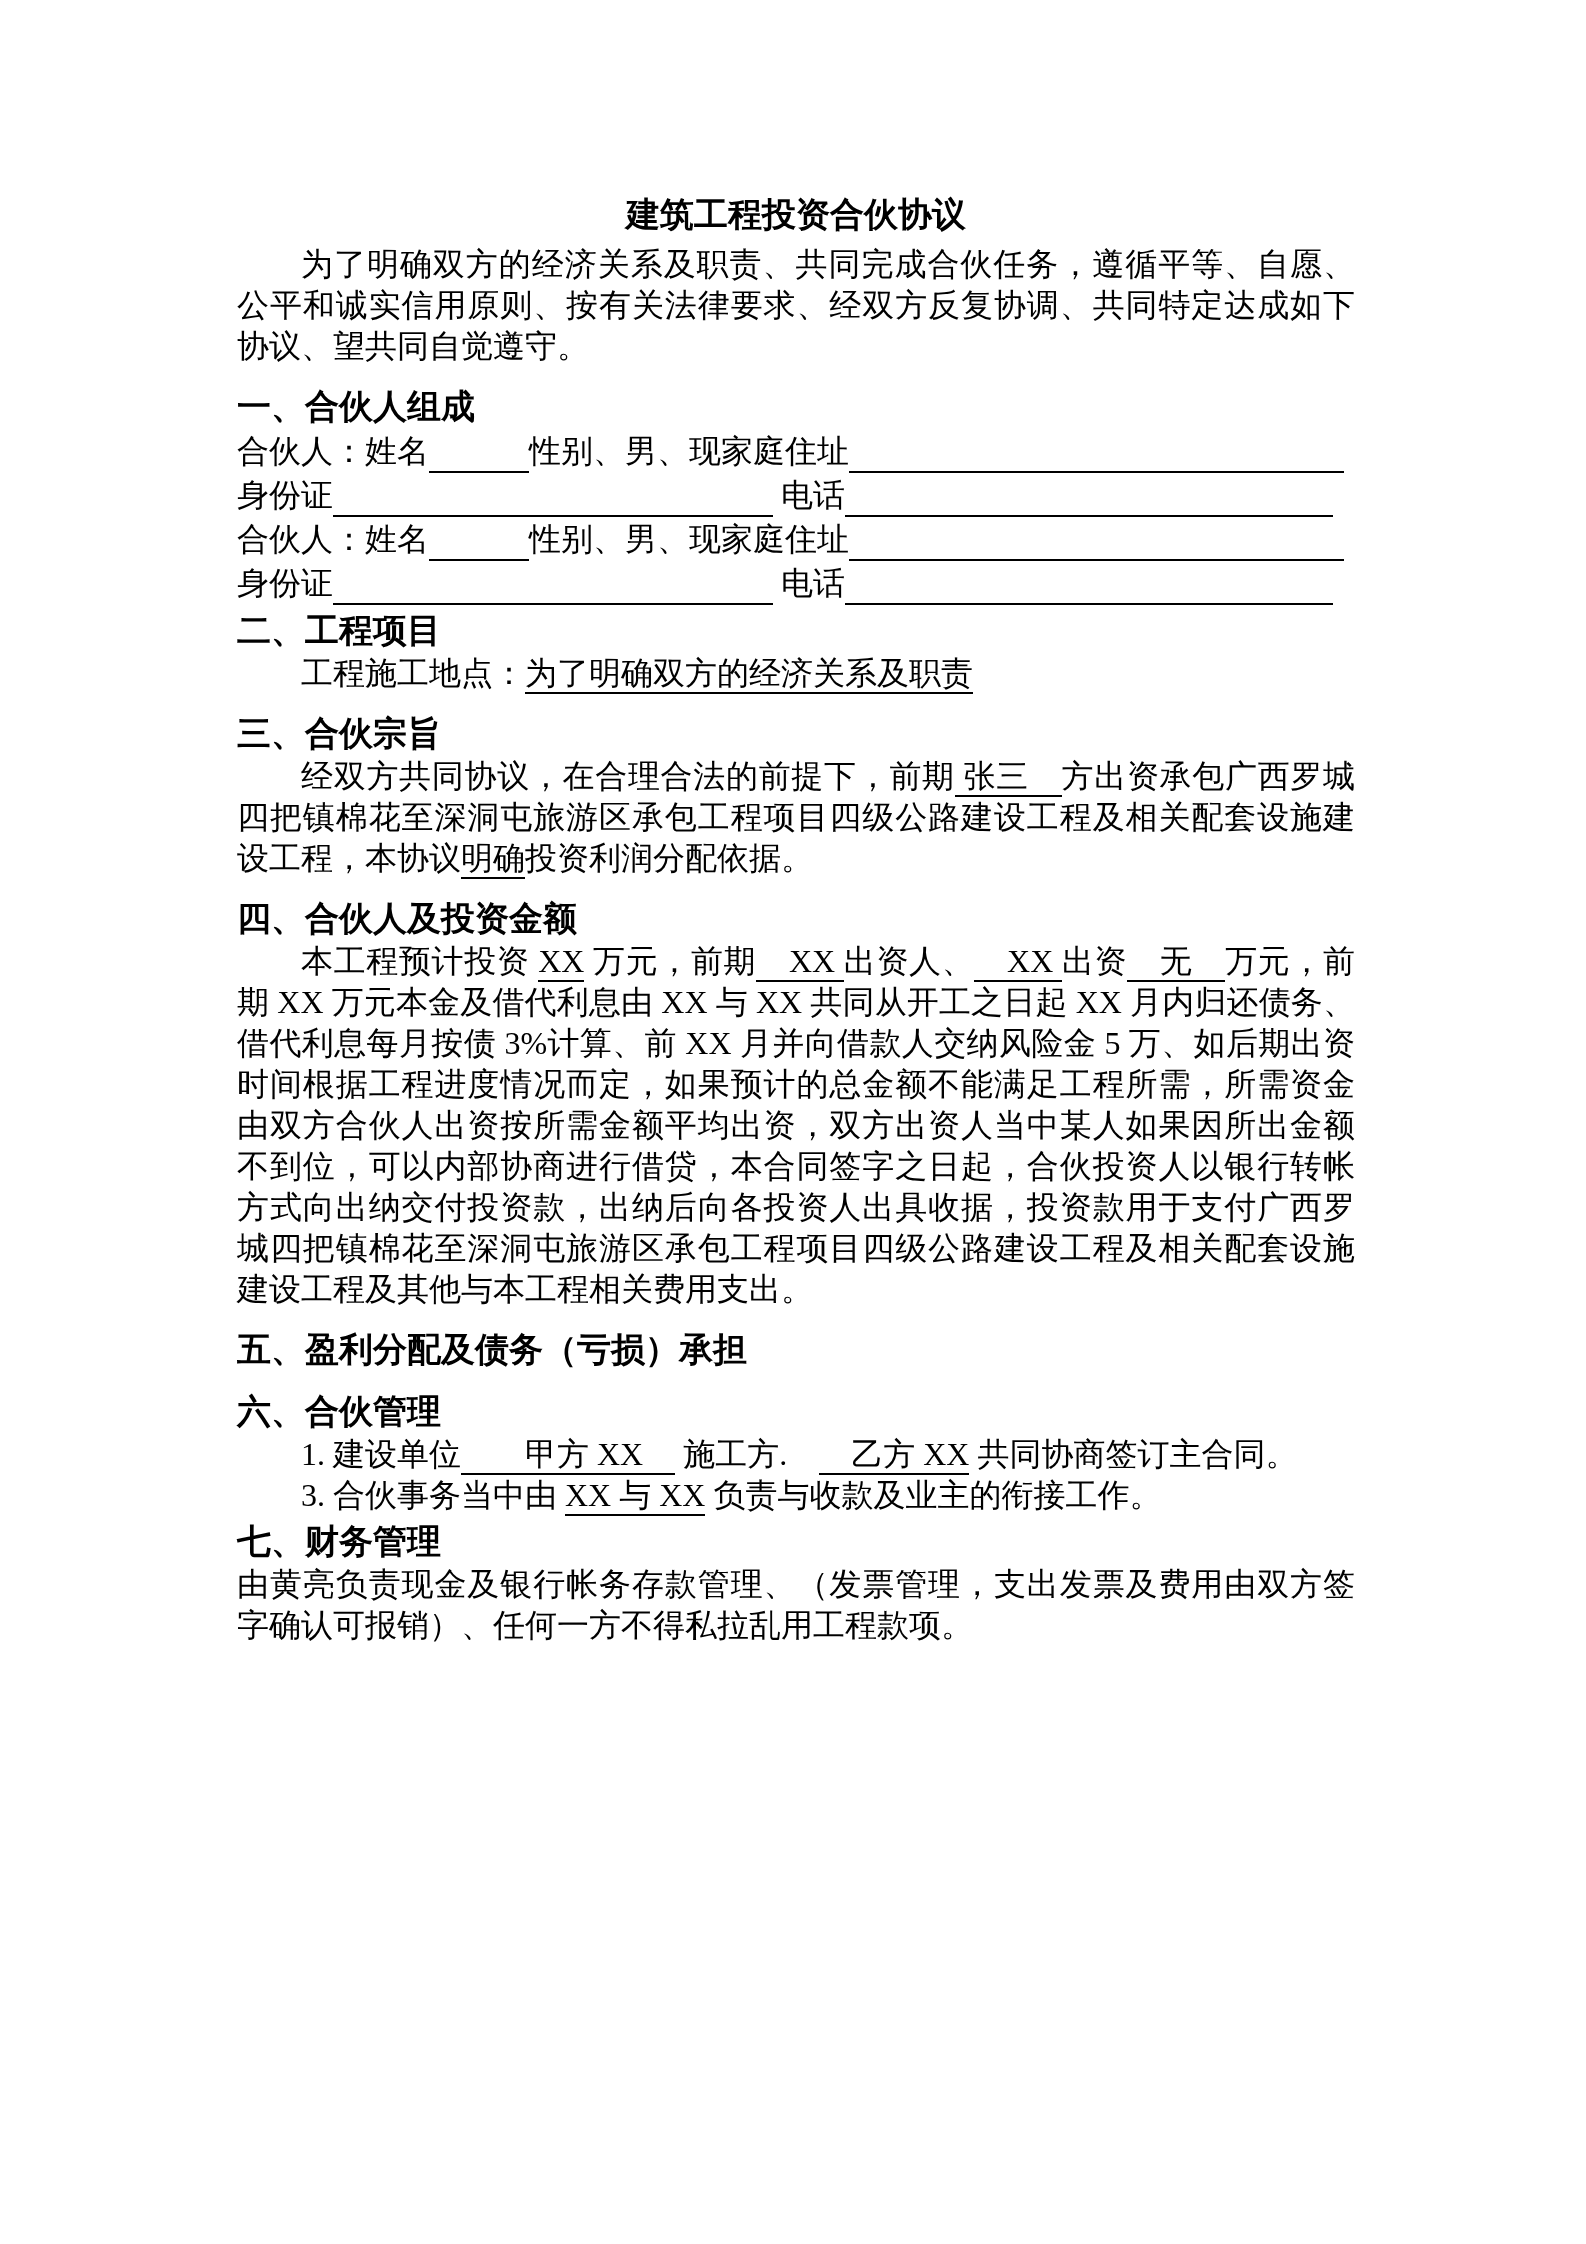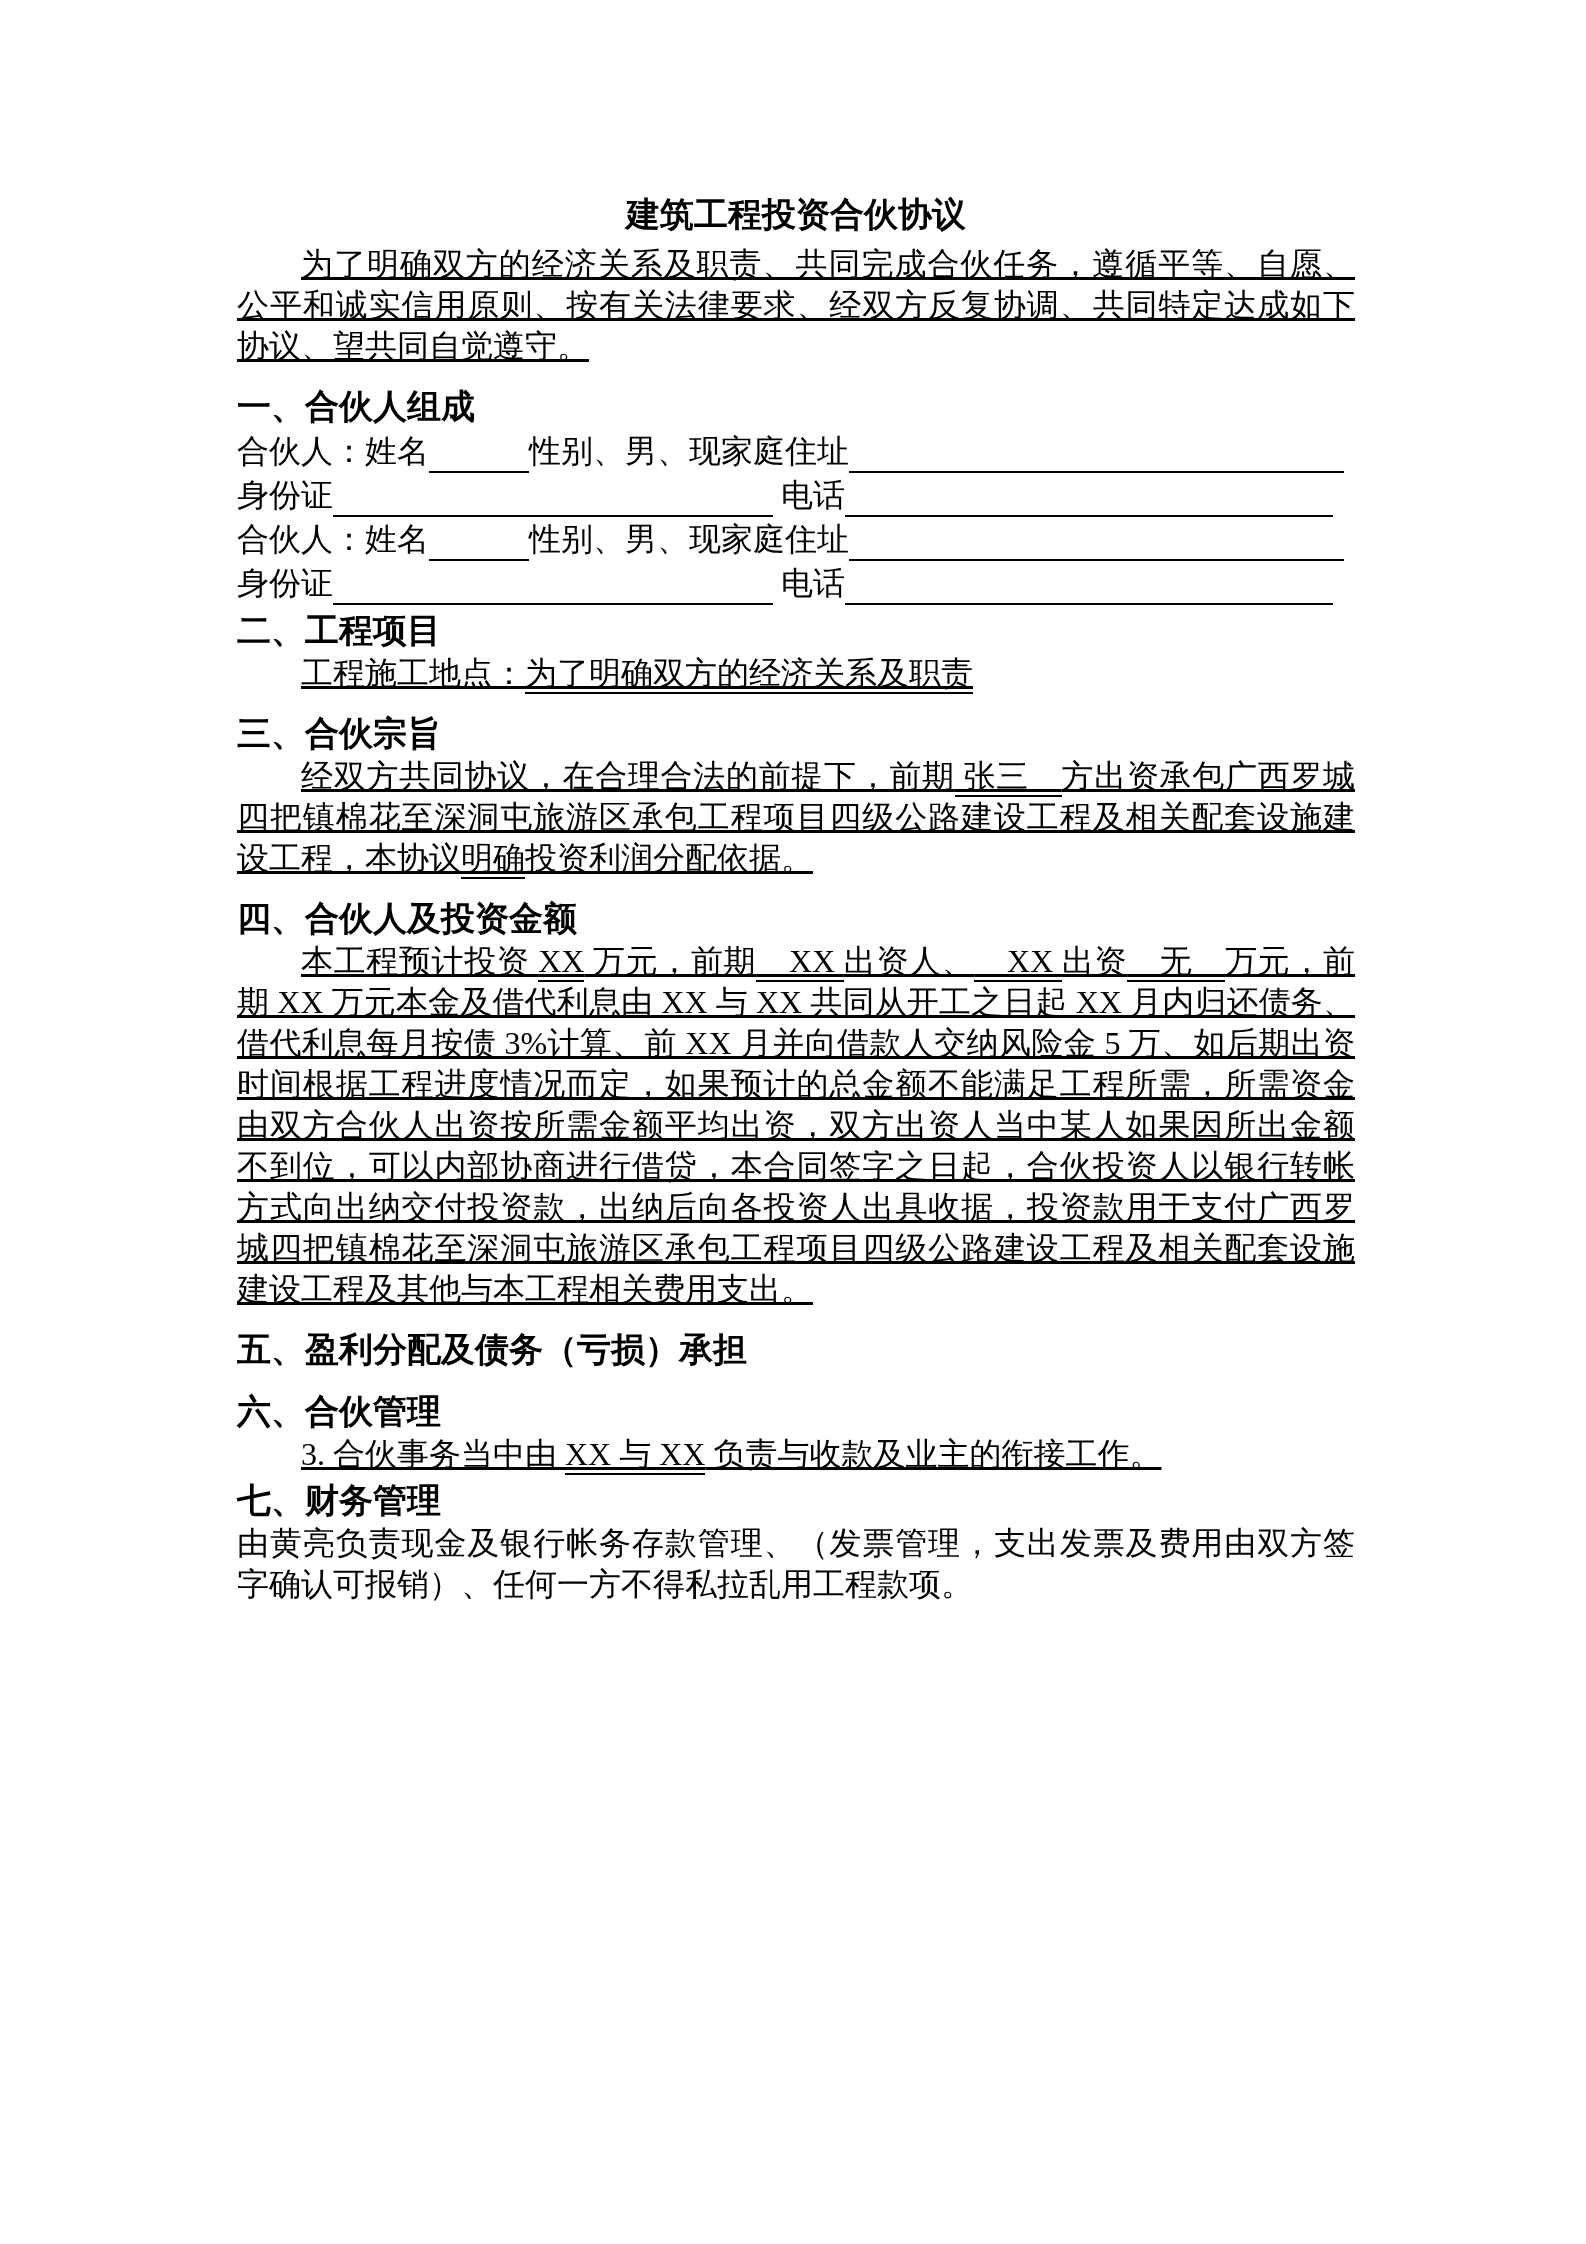--- a/index.html
+++ b/index.html
@@ -23,21 +23,21 @@
     margin:0 0 6px 0;
   }
   .heading{
     font-weight:bold;
     font-size:34px;
     line-height:44px;
     margin-top:18px;
   }
   .heading.tight{margin-top:4px;}
   p.para{margin:0;text-align:justify;}
-  p.para.indent{text-indent:64px;text-decoration:underline;}
+  p.para.indent{text-indent:64px;}
   .formline{line-height:44px;white-space:nowrap;}
   .blank{
     display:inline-block;
     border-bottom:2px solid #000;
     height:30px;
     vertical-align:bottom;
   }
   .u{border-bottom:2px solid #000;padding-bottom:1px;}
 </style>
 </head>
@@ -53,17 +53,18 @@
       <div class="formline"><span>合伙人：姓名</span><span class="blank" style="width: 100px;"></span><span>性别、男、现家庭住址</span><span class="blank" style="width: 495px;"></span></div>
       <div class="formline"><span>身份证</span><span class="blank" style="width: 440px;"></span><span> 电话</span><span class="blank" style="width: 488px;"></span></div>
       <div class="heading tight">二、工程项目</div>
       <p class="para indent"><span>工程施工地点：</span><span class="u">为了明确双方的经济关系及职责</span></p>
       <div class="heading">三、合伙宗旨</div>
       <p class="para indent"><span>经双方共同协议，在合理合法的前提下，前期</span><span class="u"> 张三　</span><span>方出资承包广西罗城四把镇棉花至深洞屯旅游区承包工程项目四级公路建设工程及相关配套设施建设工程，本协议</span><span class="u">明确</span><span>投资利润分配依据。</span></p>
       <div class="heading">四、合伙人及投资金额</div>
       <p class="para indent"><span>本工程预计投资 </span><span class="u">XX</span><span> 万元，前期</span><span class="u">　XX </span><span>出资人、</span><span class="u">　XX </span><span>出资</span><span class="u">　无　</span><span>万元，前期 XX 万元本金及借代利息由 XX 与 XX 共同从开工之日起 XX 月内归还债务、借代利息每月按债 3%计算、前 XX 月并向借款人交纳风险金 5 万、如后期出资时间根据工程进度情况而定，如果预计的总金额不能满足工程所需，所需资金由双方合伙人出资按所需金额平均出资，双方出资人当中某人如果因所出金额不到位，可以内部协商进行借贷，本合同签字之日起，合伙投资人以银行转帐方式向出纳交付投资款，出纳后向各投资人出具收据，投资款用于支付广西罗城四把镇棉花至深洞屯旅游区承包工程项目四级公路建设工程及相关配套设施建设工程及其他与本工程相关费用支出。</span></p>
       <div class="heading">五、盈利分配及债务（亏损）承担</div>
       <div class="heading">六、合伙管理</div>
+      <p class="para indent"><span>1. 建设单位</span><span class="u">　　甲方 XX　</span><span> 施工方.　</span><span class="u">　乙方 XX</span><span> 共同协商签订主合同。</span></p>
       <p class="para indent"><span>3. 合伙事务当中由 </span><span class="u">XX 与 XX</span><span> 负责与收款及业主的衔接工作。</span></p>
       <div class="heading tight">七、财务管理</div>
       <p class="para"><span>由黄亮负责现金及银行帐务存款管理、（发票管理，支出发票及费用由双方签字确认可报销）、任何一方不得私拉乱用工程款项。</span></p>
     </div>
 </div>
 
 </body></html>

